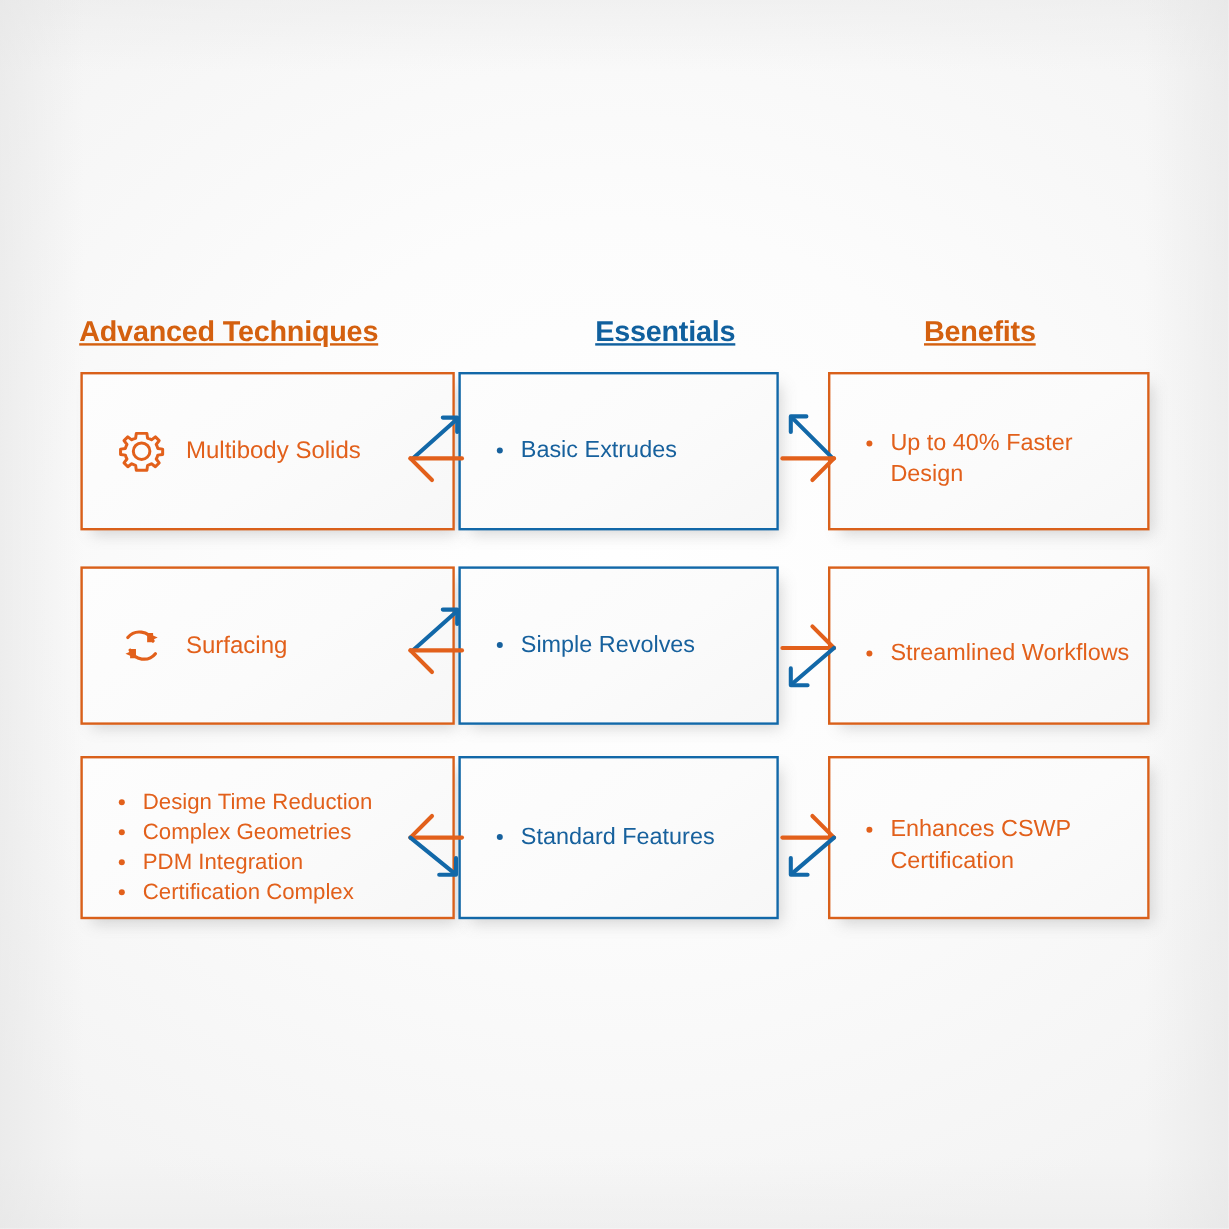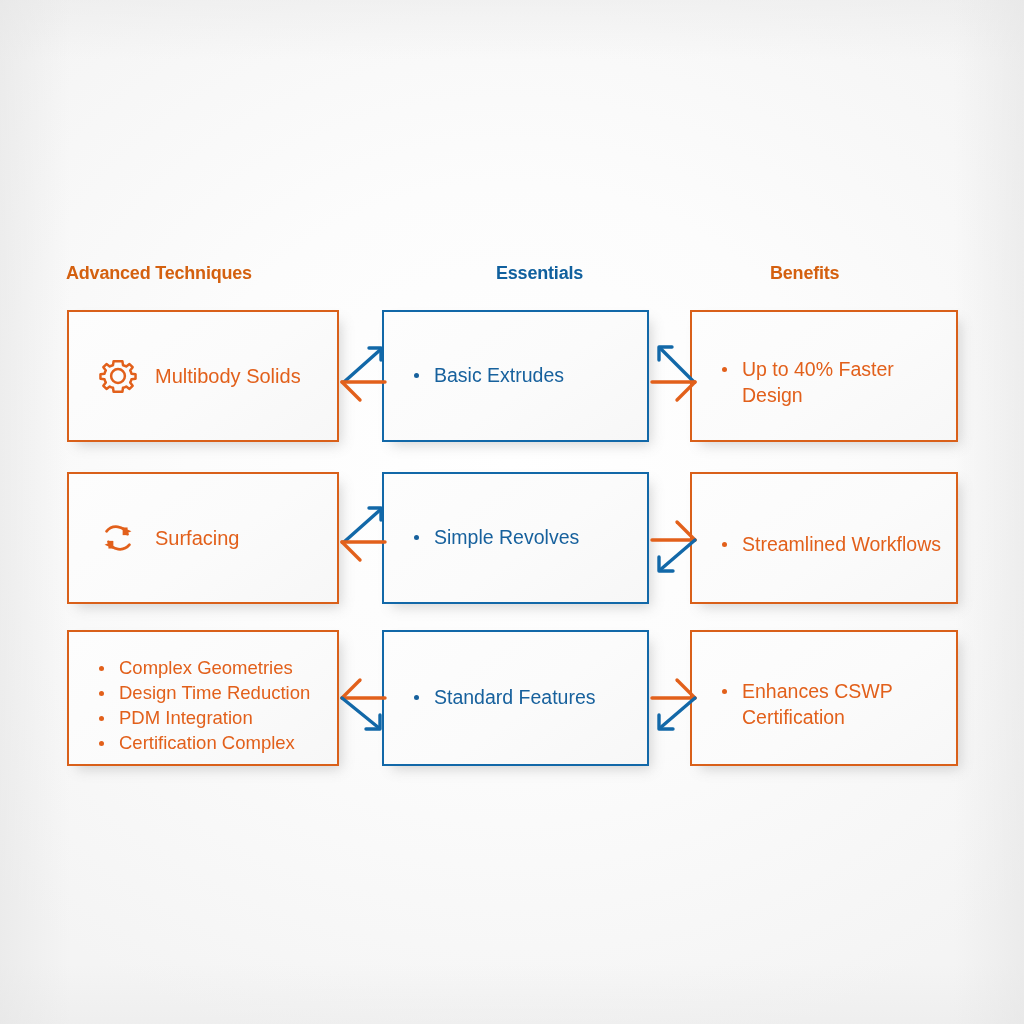--- a/index.html
+++ b/index.html
@@ -32,24 +32,25 @@
   .diagram {
     position: absolute;
     left: 0; top: 0;
     width: 1024px;
     height: 1024px;
   }
 
   
   .col-header {
     position: absolute;
-    font-size: 18px;
+    font-size: 24px;
     font-weight: bold;
     letter-spacing: -0.2px;
     white-space: nowrap;
+    text-decoration: underline;
   }
   .col-header.c0 { left: 66px;  top: 263px; color: #d4600f; }
   .col-header.c1 { left: 452px; top: 263px; color: #10609e; margin-left: 44px; }
   .col-header.c2 { left: 770px; top: 263px; color: #d4600f; }
 
   
   .box {
     position: absolute;
     background: linear-gradient(145deg,#fdfdfd 0%, #fbfbfb 55%, #f7f7f7 100%);
     box-shadow: 6px 7px 12px -4px rgba(120,120,120,0.30);
@@ -104,21 +105,21 @@
     color: #e2601b;
     white-space: nowrap;
   }
   .icon-row .ico { flex: 0 0 auto; line-height: 0; }
 
   
   .r0 { top: 310px; height: 132px; }
   .r1 { top: 472px; height: 132px; }
   .r2 { top: 630px; height: 136px; }
 
-  .cLeft   { left: 67px;  width: 272px; align-items: center; }
+  .cLeft   { left: 67px;  width: 312px; align-items: center; }
   .cMid    { left: 382px; width: 267px; }
   .cRight  { left: 690px; width: 268px; }
 
   
   .arrow-svg { position: absolute; overflow: visible; }
 </style>
 </head>
 <body>
 
 <div class="page-vignette"></div>
@@ -233,22 +234,22 @@
     </g>
     <g fill="none" stroke="#1268a8" stroke-width="3.4" stroke-linecap="round" stroke-linejoin="round">
       <path d="M45 40 L10 70"></path>
       <path d="M9 57 L9 71 L23 71"></path>
     </g>
   </svg>
 
   <div class="box orange r2 cLeft">
     <div class="box-inner">
       <ul class="bullets orange-text compact">
+        <li>Design Time Reduction</li>
         <li>Complex Geometries</li>
-        <li>Design Time Reduction</li>
         <li>PDM Integration</li>
         <li>Certification Complex</li>
       </ul>
     </div>
   </div>
 
   <div class="box orange r2 cRight">
     <div class="box-inner">
       <ul class="bullets orange-text">
         <li>Enhances CSWP Certification</li>

